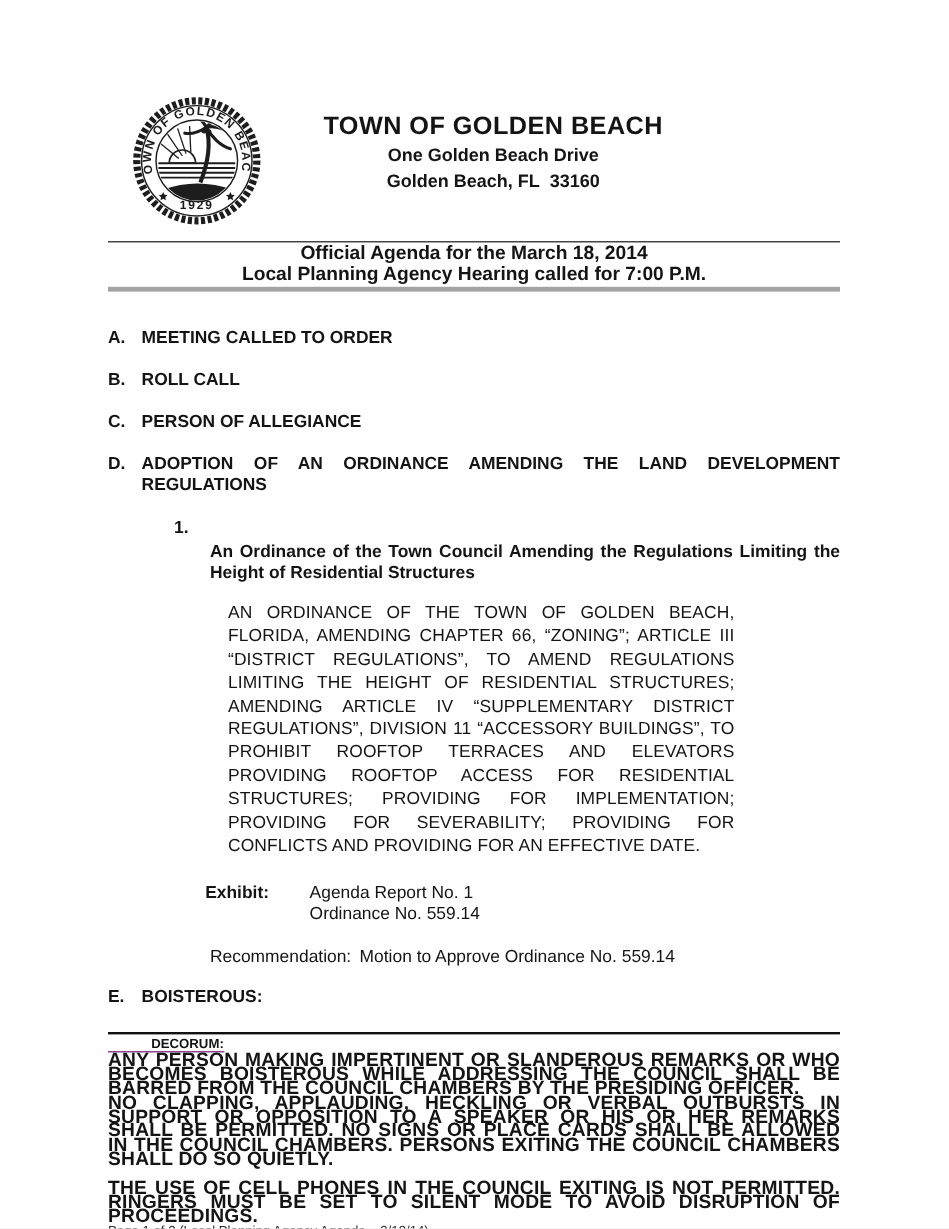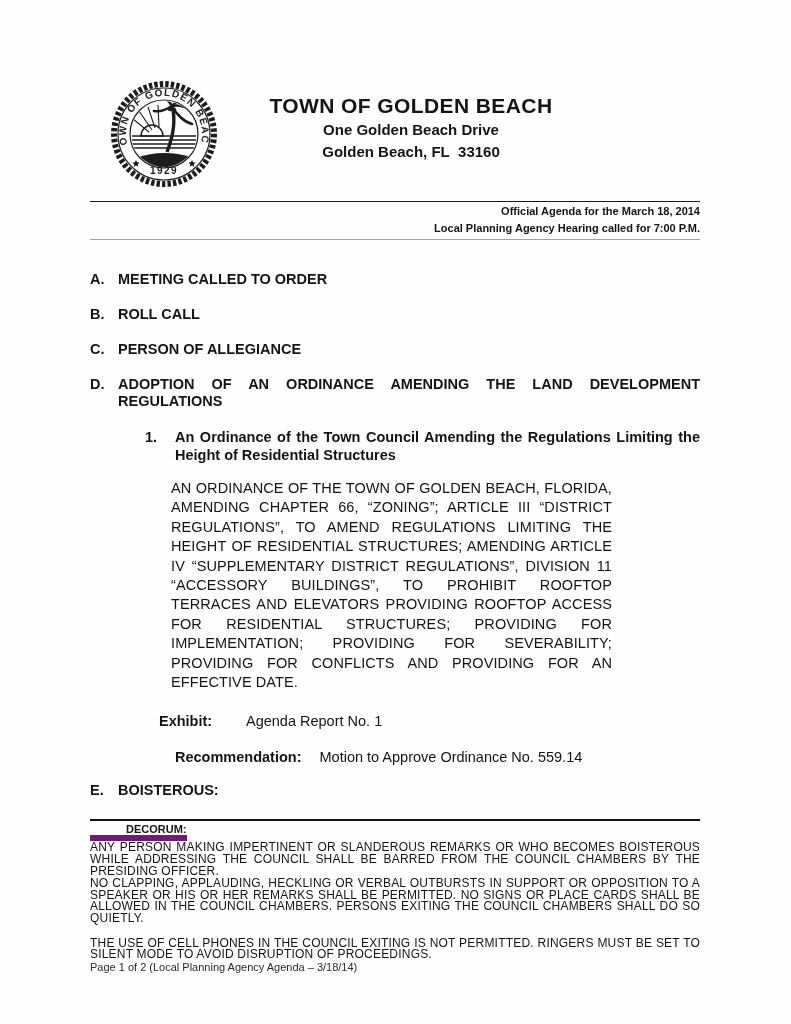--- a/index.html
+++ b/index.html
@@ -22,58 +22,58 @@
   .seal .ring-text { font-family: "Liberation Sans", sans-serif; font-size: 10px; font-weight: bold; letter-spacing: 1.2px; fill: #1b1b1b; }
   .seal .year-text { font-family: "Liberation Sans", sans-serif; font-size: 10px; font-weight: bold; letter-spacing: 1.5px; fill: #1b1b1b; }
   .head-text { flex: 1 1 auto; text-align: center; padding-right: 98px; padding-top: 16px; }
   .town-name { font-size: 21px; font-weight: bold; letter-spacing: 0.4px; }
   .addr { font-size: 15px; font-weight: bold; line-height: 20px; margin-top: 2px; text-align: center; }
 
   
   .banner {
     margin-top: 11px;
     border-top: 1px solid #1a1a1a;
-    border-bottom: 1px solid #a3a3a3;
-    text-align: right;
+    border-bottom: 4px solid #a3a3a3;
+    text-align: center;
     font-weight: bold;
-    font-size: 11px;
+    font-size: 16px;
     line-height: 17px;
     padding: 1px 0 2px 0;
   }
 
   
   .agenda { margin-top: 31px; }
   .item { display: flex; font-weight: bold; font-size: 14.5px; line-height: 17px; margin-bottom: 18px; }
   .item .ltr { flex: 0 0 28px; }
   .item .ttl { flex: 1 1 auto; }
   .item .ttl.justify { text-align: justify; }
 
   
   .sub { margin: 17px 0 0 55px; }
   .subtitle { display: flex; font-weight: bold; font-size: 14.5px; line-height: 18px; }
   .subtitle .num { flex: 0 0 30px; }
-  .subtitle .stxt { flex: 1 1 auto; text-align: justify; }
+  .subtitle .stxt { flex: 1 1 auto; text-align: justify; margin-top: 20px; }
   .ordinance {
-    margin: 15px 88px 0 26px;
+    margin: 15px 88px 0 45px;
     font-size: 14.5px;
     line-height: 19.4px;
     text-align: justify;
     letter-spacing: 0.1px;
   }
-  .kv { display: flex; margin: 20px 0 0 14px; font-size: 14.5px; line-height: 18px; }
+  .kv { display: flex; margin: 20px 0 0 26px; font-size: 14.5px; line-height: 18px; }
   .kv .k { flex: 0 0 87px; font-weight: bold; }
   .kv .v { flex: 1 1 auto; }
   .rec { margin: 18px 0 0 30px; font-size: 14.5px; line-height: 18px; }
-  .rec .k { font-weight: bold; margin-right: 18px; }
+  .rec .k { font-weight: normal; margin-right: 7px; }
 
   
   .decorum { margin-top: 20px; border-top: 2px solid #111; padding-top: 2px; }
   .dec-head { font-size: 11px; font-weight: bold; }
-  .dec-head span { display: inline-block; border-bottom: 6px solid #701a75; padding-bottom: 0px; padding-left: 36px; }
-  .dec-p { font-size: 12px; line-height: 11.6px; text-align: justify; letter-spacing: 0.2px; margin-top: 1px; }
+  .dec-head span { display: inline-block; border-bottom: 1px solid #701a75; padding-bottom: 0px; padding-left: 36px; }
+  .dec-p { font-size: 16px; line-height: 11.6px; text-align: justify; letter-spacing: 0.2px; margin-top: 1px; font-weight: bold; }
   .dec-p.spaced { margin-top: 13px; }
   .pageinfo { font-size: 11px; color: #2a2a2a; }
 </style>
 </head>
 <body>
 
 <div class="page">
 
   <header class="letterhead">
     <svg class="seal" viewBox="0 0 112 112" aria-hidden="true">
@@ -170,20 +170,21 @@
         <span class="num">1.</span>
         <span class="stxt">An Ordinance of the Town Council Amending the Regulations Limiting the Height of Residential Structures</span>
       </div>
 
       <p class="ordinance">AN ORDINANCE OF THE TOWN OF GOLDEN BEACH, FLORIDA, AMENDING CHAPTER 66, “ZONING”; ARTICLE III “DISTRICT REGULATIONS”, TO AMEND REGULATIONS LIMITING THE HEIGHT OF RESIDENTIAL STRUCTURES; AMENDING ARTICLE IV “SUPPLEMENTARY DISTRICT REGULATIONS”, DIVISION 11 “ACCESSORY BUILDINGS”, TO PROHIBIT ROOFTOP TERRACES AND ELEVATORS PROVIDING ROOFTOP ACCESS FOR RESIDENTIAL STRUCTURES; PROVIDING FOR IMPLEMENTATION; PROVIDING FOR SEVERABILITY; PROVIDING FOR CONFLICTS AND PROVIDING FOR AN EFFECTIVE DATE.</p>
 
       <div class="kv">
         <span class="k">Exhibit:</span>
         <div class="v">
           <div>Agenda Report No. 1</div>
+          <div>Ordinance No. 559.14</div>
         </div>
       </div>
 
 
       <div class="rec">
         <span class="k">Recommendation:</span><span>Motion to Approve Ordinance No. 559.14</span>
       </div>
     </section>
 
     <div class="item" style="margin-top:16px">

